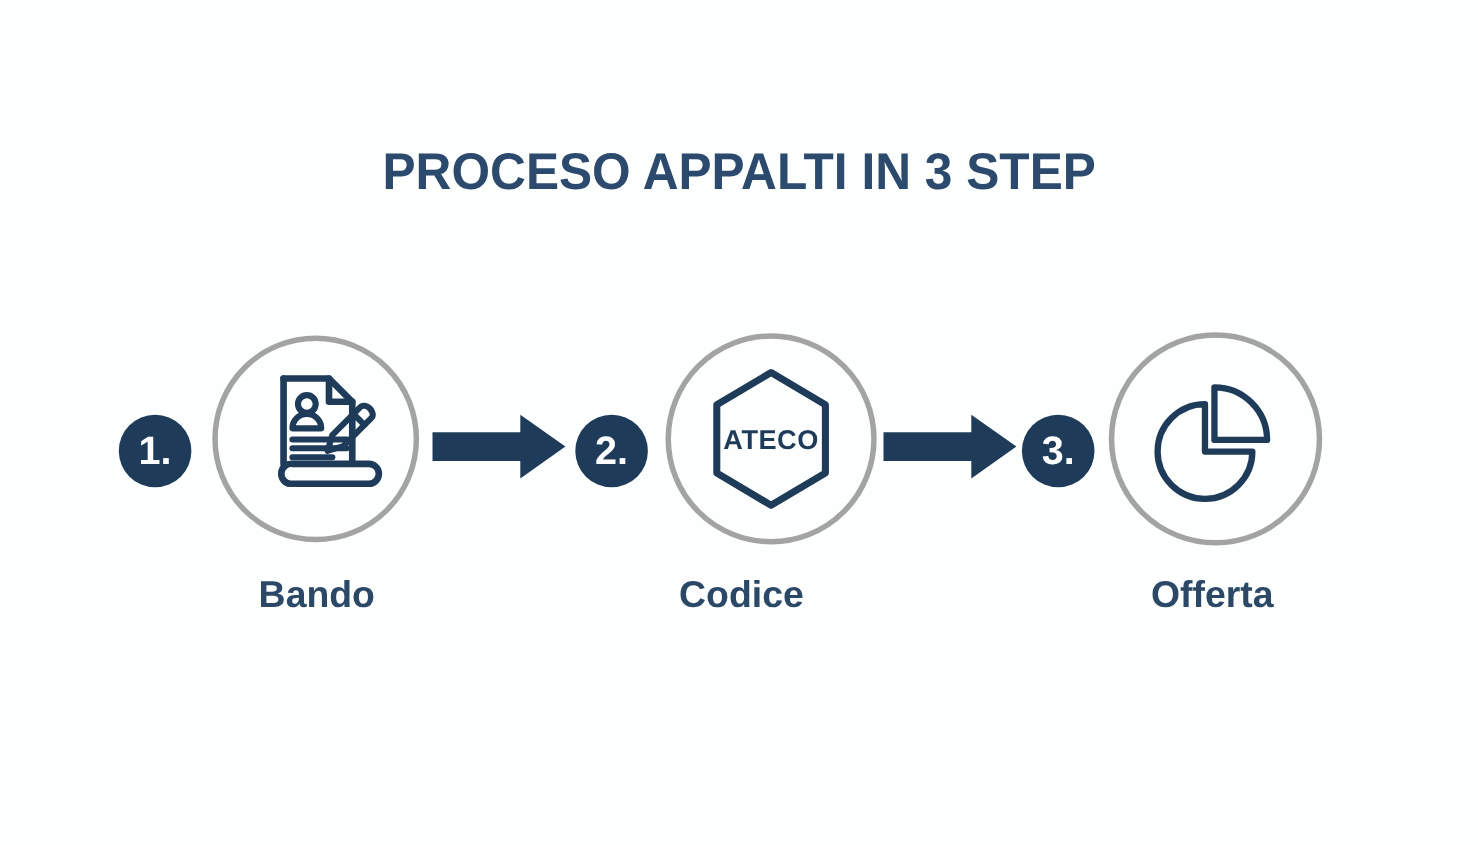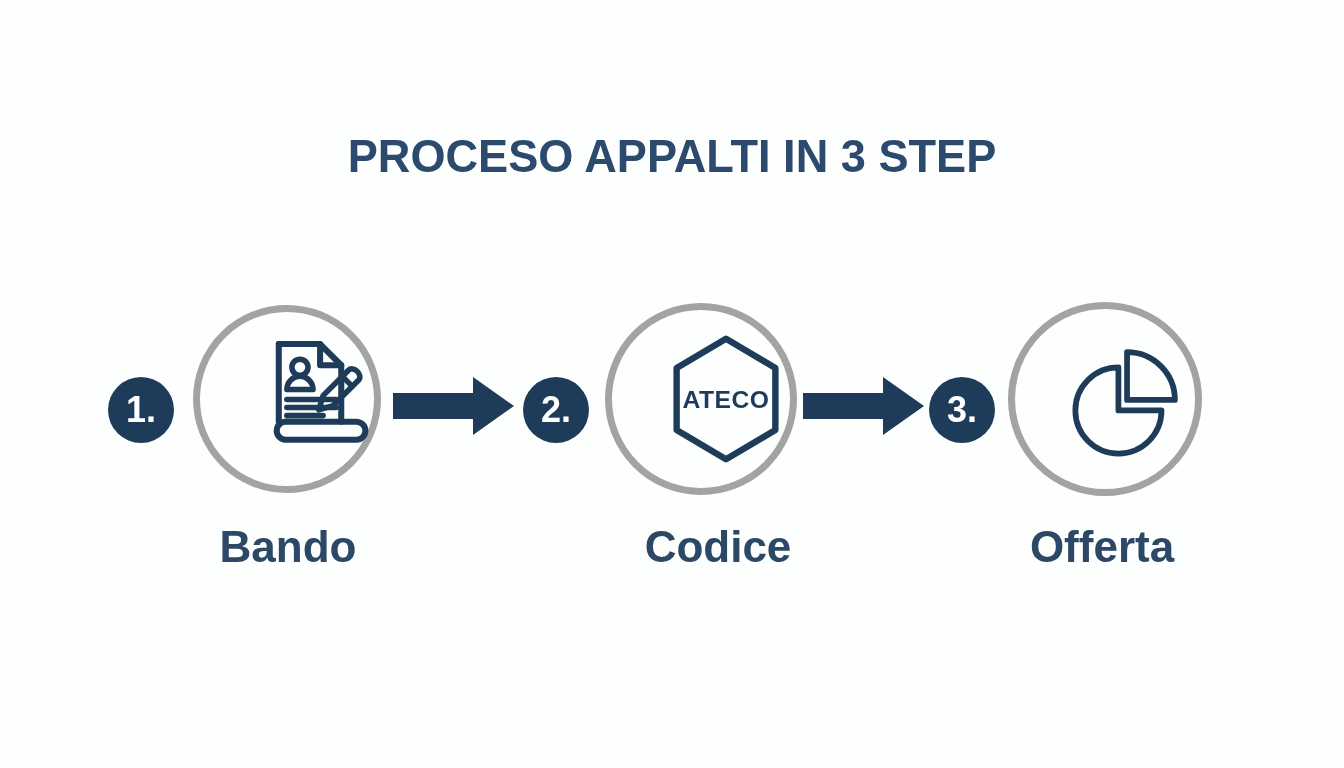--- a/index.html
+++ b/index.html
@@ -17,39 +17,39 @@
     color:#2c4a6e;
     transform:scaleX(.96);
   }
   .badge{
     position:absolute;width:66px;height:66px;border-radius:50%;
     background:#1e3c5a;color:#ffffff;
     display:flex;align-items:center;justify-content:center;
     font-size:36px;font-weight:bold;
   }
   .big-circle{
-    position:absolute;border:7px solid #a3a3a3;border-radius:50%;
+    position:absolute;border:5px solid #a3a3a3;border-radius:50%;
     background:#fdfefe;box-sizing:border-box;
-    display:flex;align-items:center;justify-content:flex-end;
+    display:flex;align-items:center;justify-content:center;
   }
   .c1{left:193px;top:305px;width:188px;height:188px;}
   .c2{left:605px;top:303px;width:192px;height:192px;}
   .c3{left:1008px;top:302px;width:194px;height:194px;}
   .b1{left:108px;top:377px;}
   .b2{left:523px;top:377px;}
   .b3{left:929px;top:377px;}
   .arrow{position:absolute;width:122px;height:64px;}
   .a1{left:393px;top:374px;}
   .a2{left:803px;top:374px;}
   .step-label{
     position:absolute;top:522px;width:220px;text-align:center;
-    font-size:44px;font-weight:bold;color:#2b4866;
+    font-size:34px;font-weight:bold;color:#2b4866;
   }
   .l1{left:178px;}
-  .l2{left:608px;}
+  .l2{left:564px;}
   .l3{left:992px;text-align:center;}
   svg{display:block;}
   .hex-text{
     font-family:"Liberation Sans","DejaVu Sans",sans-serif;
     font-weight:bold;font-size:27px;letter-spacing:0.5px;
   }
 </style>
 </head>
 <body>
 

